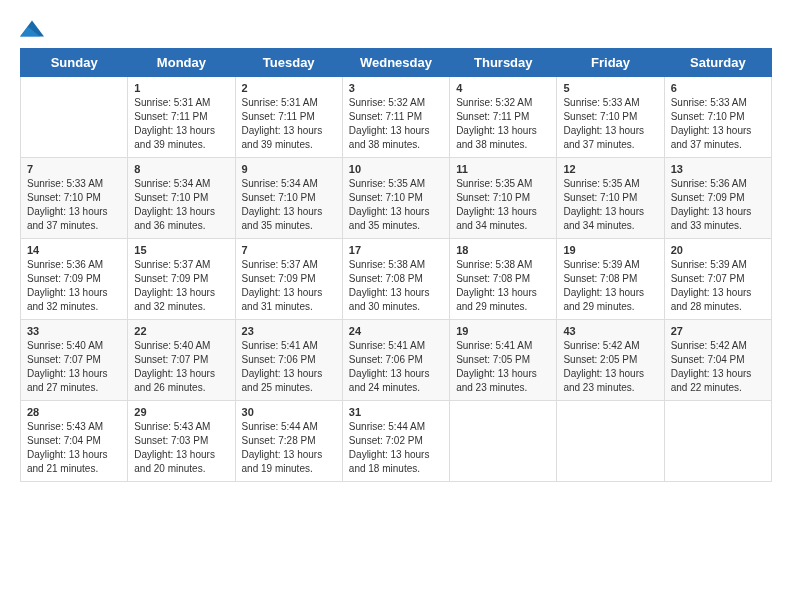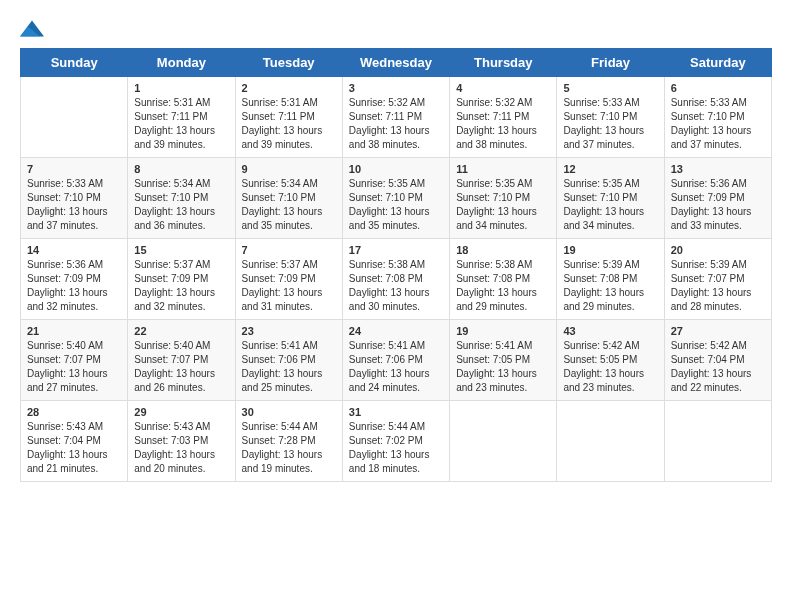--- a/index.html
+++ b/index.html
@@ -259,21 +259,21 @@
         <td>
           <span class="day-number">20</span>
           <div class="day-info">Sunrise: 5:39 AM
 Sunset: 7:07 PM
 Daylight: 13 hours
 and 28 minutes.</div>
         </td>
       </tr>
       <tr>
         <td>
-          <span class="day-number">21</span>
+          <span class="day-number">33</span>
           <div class="day-info">Sunrise: 5:40 AM
 Sunset: 7:07 PM
 Daylight: 13 hours
 and 27 minutes.</div>
         </td>
         <td>
           <span class="day-number">22</span>
           <div class="day-info">Sunrise: 5:40 AM
 Sunset: 7:07 PM
 Daylight: 13 hours
@@ -296,21 +296,21 @@
         <td>
           <span class="day-number">19</span>
           <div class="day-info">Sunrise: 5:41 AM
 Sunset: 7:05 PM
 Daylight: 13 hours
 and 23 minutes.</div>
         </td>
         <td>
           <span class="day-number">43</span>
           <div class="day-info">Sunrise: 5:42 AM
-Sunset: 5:05 PM
+Sunset: 2:05 PM
 Daylight: 13 hours
 and 23 minutes.</div>
         </td>
         <td>
           <span class="day-number">27</span>
           <div class="day-info">Sunrise: 5:42 AM
 Sunset: 7:04 PM
 Daylight: 13 hours
 and 22 minutes.</div>
         </td>

